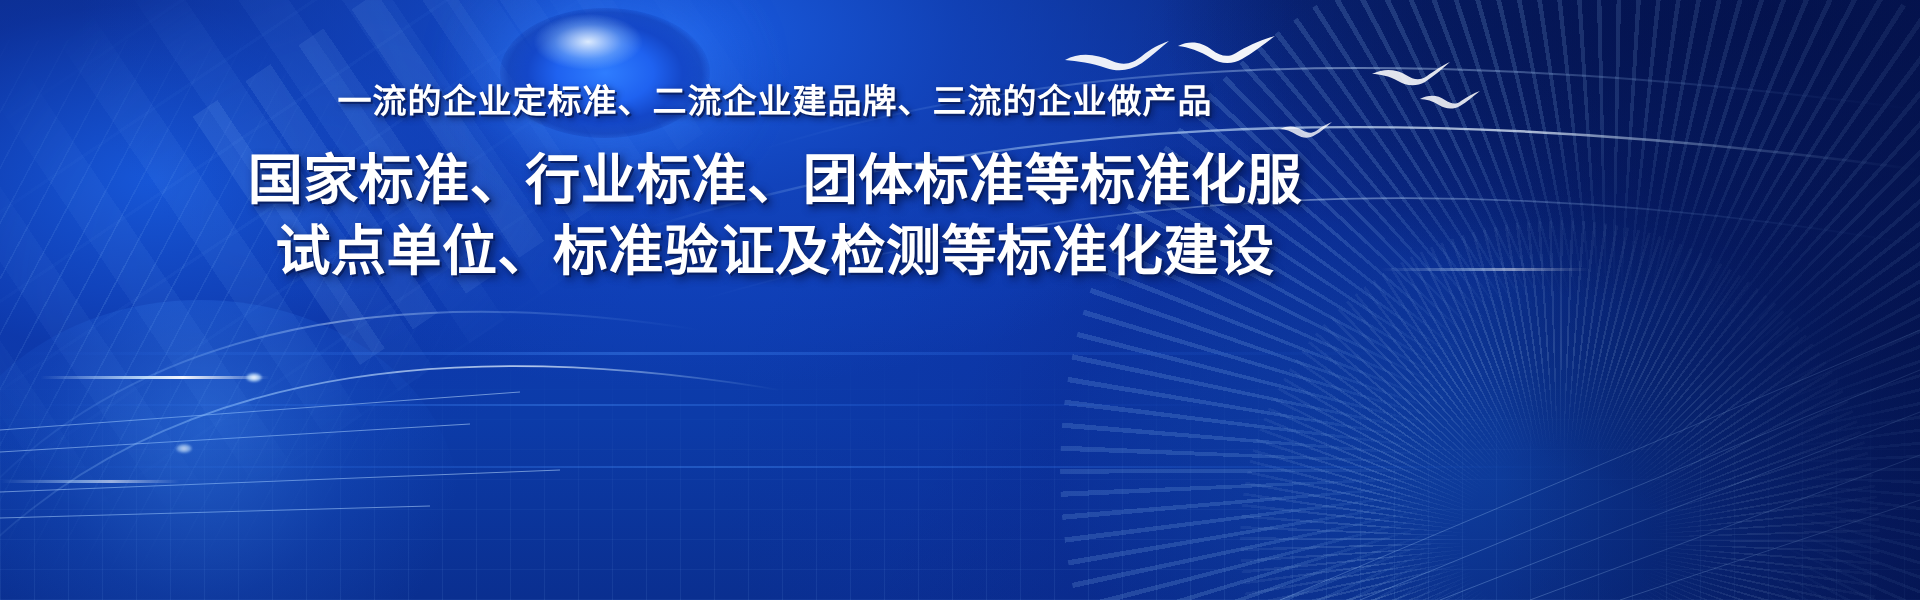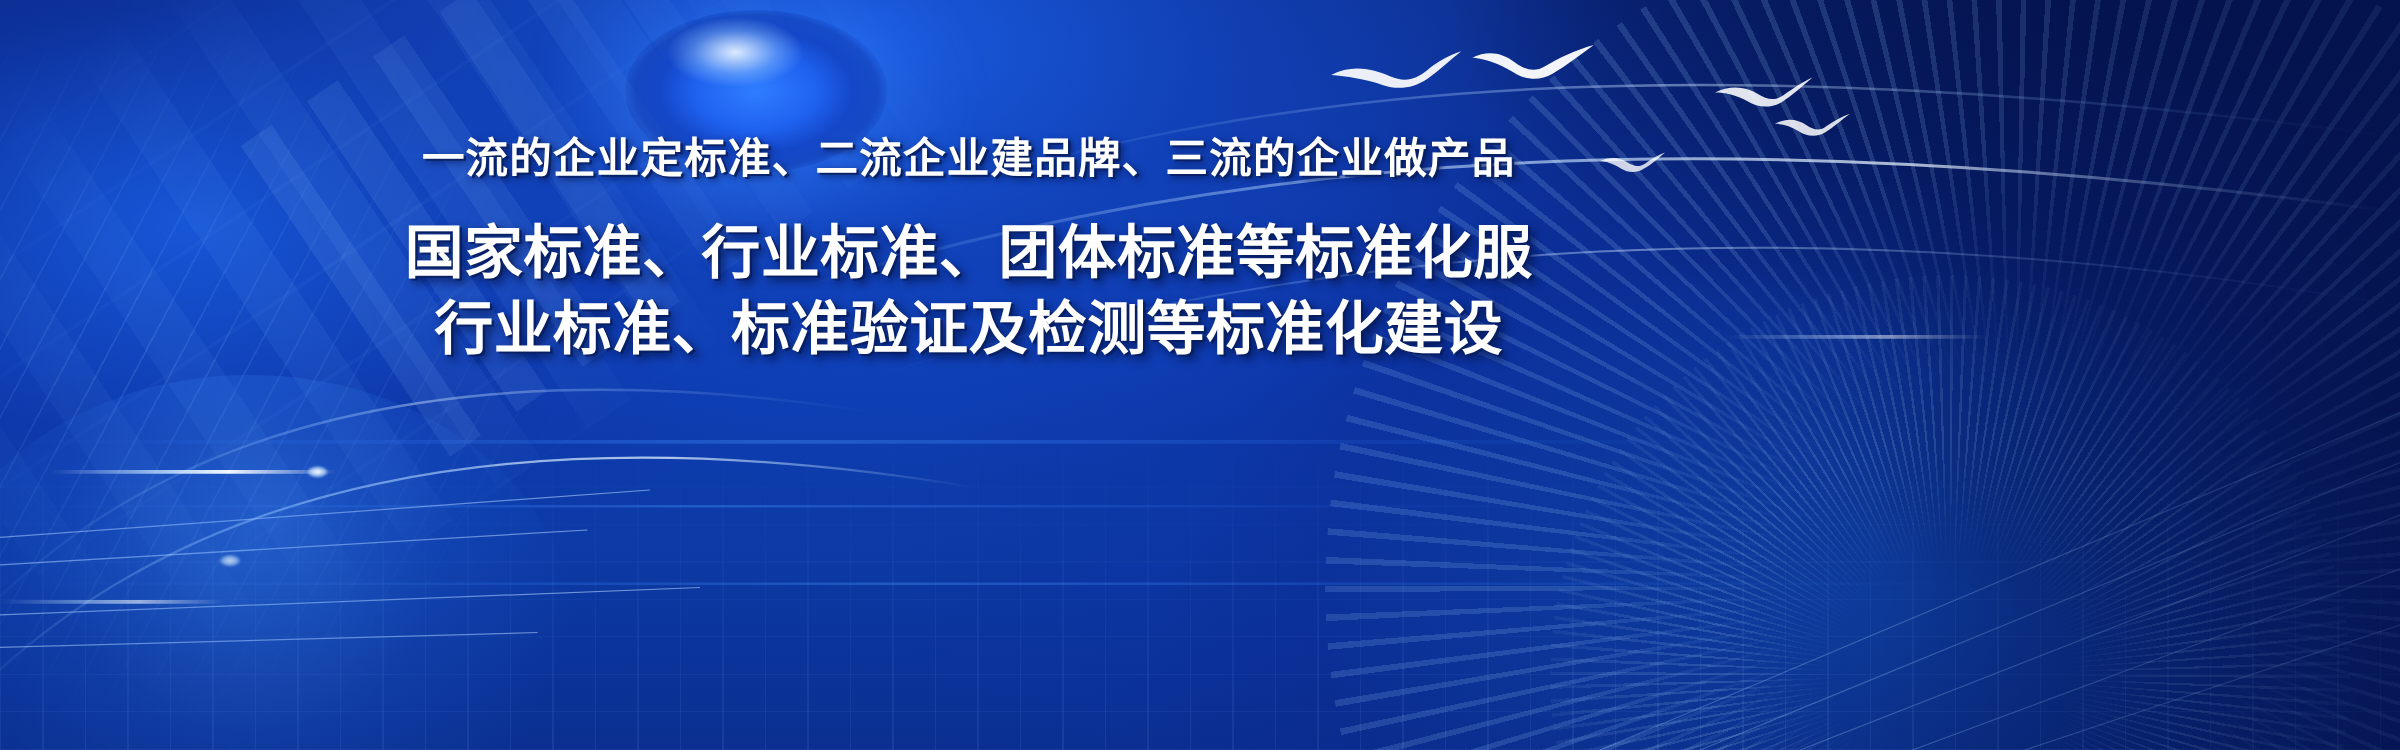--- a/index.html
+++ b/index.html
@@ -181,36 +181,36 @@
   #text-block {
     position: absolute;
     left: 0; top: 0;
     width: 1550px;
     text-align: center;
     z-index: 20;
   }
 
   #headline {
     margin: 0;
-    padding-top: 106px;
+    padding-top: 80px;
     font-size: 34px;
     font-weight: bold;
     letter-spacing: 1px;
     color: #ffffff;
     line-height: 1.25;
     text-shadow:
        2px 2px 0 rgba(8,30,96,0.85),
        3px 3px 6px rgba(4,18,70,0.75);
     white-space: nowrap;
   }
 
   #subhead {
     margin: 22px auto 0;
     width: 1060px;
-    font-size: 47px;
+    font-size: 55px;
     font-weight: bold;
     color: #ffffff;
     line-height: 1.30;
     letter-spacing: 0.5px;
     text-shadow:
        2px 2px 0 rgba(8,30,96,0.9),
        4px 4px 8px rgba(3,16,66,0.8);
   }
 
   
@@ -317,17 +317,17 @@
     <path d="M2,11 C10,7 18,8 24,12 C29,15 33,16 38,13 C43,9 49,6 54,4 C48,9 43,14 37,17 C31,21 24,20 19,17 C13,13 7,11 2,11 Z" fill="#ffffff" opacity="0.8"></path>
   </svg>
 
   <div id="right-fade"></div>
 
   <div id="text-block">
     <h1 id="headline">一流的企业定标准、二流企业建品牌、三流的企业做产品</h1>
 
     <div id="subhead">
       <div>国家标准、行业标准、团体标准等标准化服</div>
-      <div>行业标准、标准验证及检测等标准化建设</div>
+      <div>试点单位、标准验证及检测等标准化建设</div>
     </div>
   </div>
 
 </div>
 
 </body></html>

